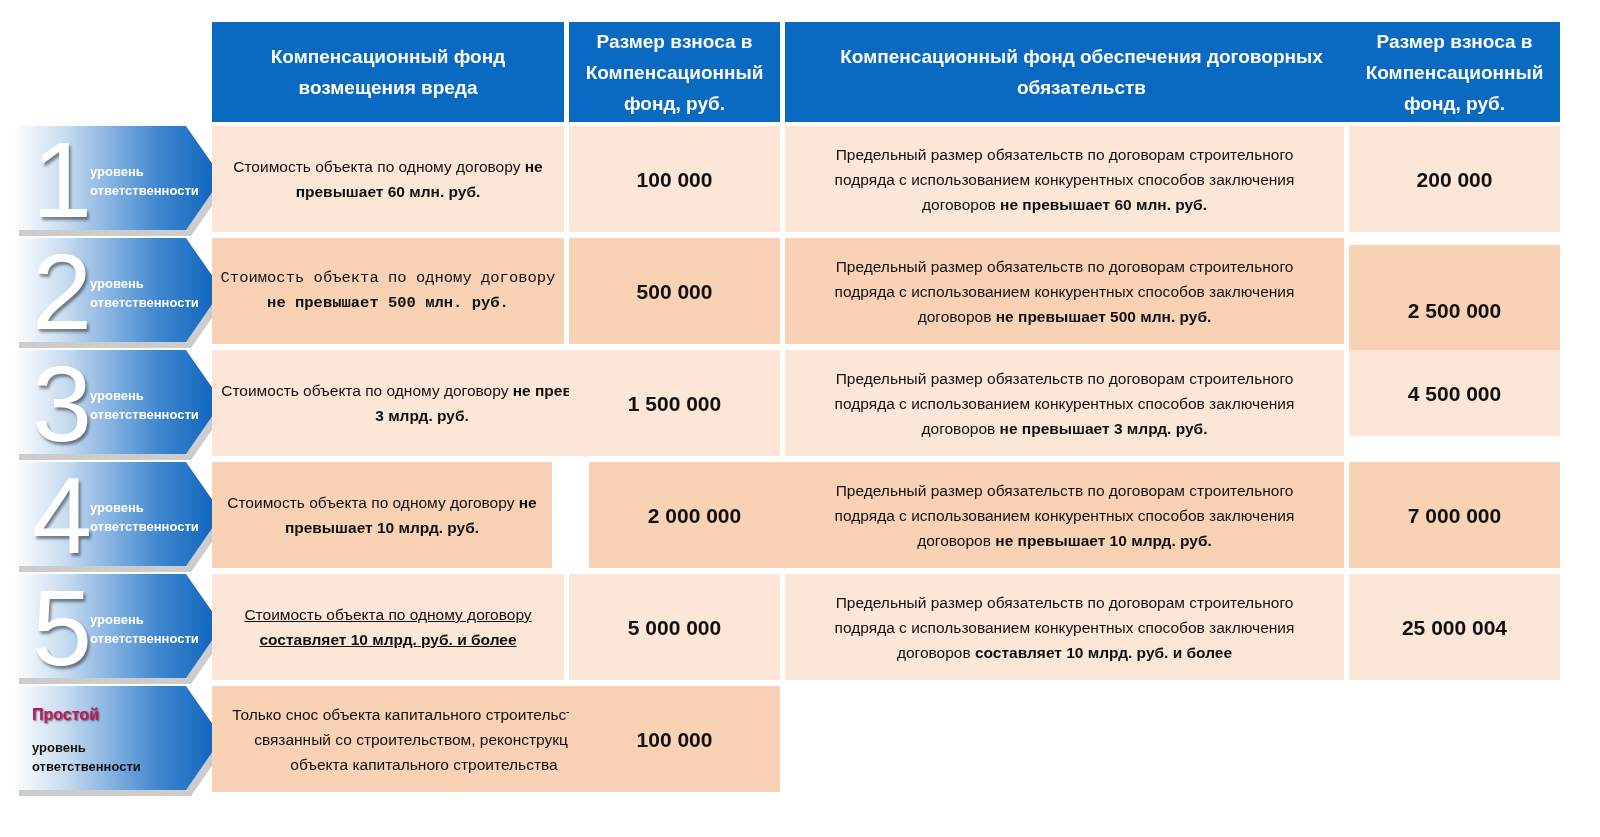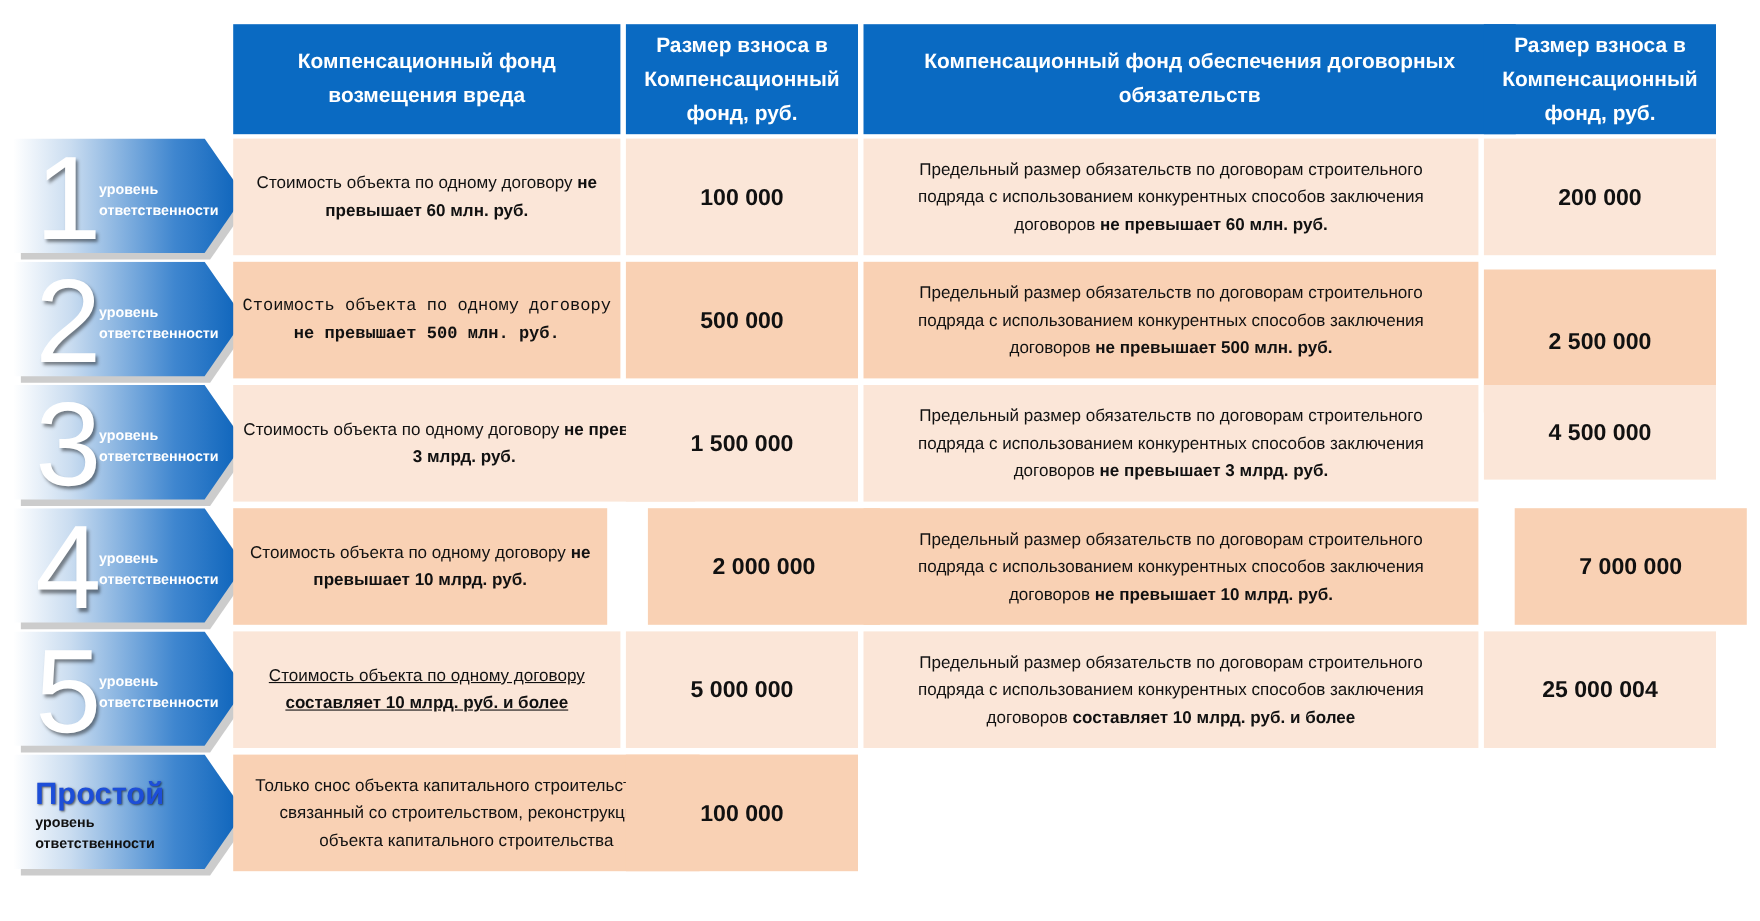--- a/index.html
+++ b/index.html
@@ -15,22 +15,22 @@
   .dark  { background:#f9d1b4; }
   .num { font-weight:bold; font-size:21px; }
   b { font-weight:bold; }
   .level { position:absolute; left:12px; width:214px; height:110px; }
   .level svg { position:absolute; left:0; top:0; }
   .big { position:absolute; left:20px; top:-6px; font-family:"Liberation Sans", sans-serif;
          font-size:108px; line-height:120px; color:#fff;
          text-shadow: 2px 3px 3px rgba(0,0,0,0.45); }
   .lvl-lbl { position:absolute; left:78px; top:36px; color:#fff; font-weight:bold;
              font-size:13px; line-height:19px; }
-  .simple-title { position:absolute; left:20px; top:20px; color:#1d4ed8; font-weight:bold;
-                  font-size:28px; text-shadow:1px 1px 2px rgba(0,0,0,0.6); }
+  .simple-title { position:absolute; left:20px; top:20px; color:#be185d; font-weight:bold;
+                  font-size:16px; text-shadow:1px 1px 2px rgba(0,0,0,0.6); }
   .simple-lbl { position:absolute; left:20px; top:52px; color:#111; font-weight:bold;
                 font-size:13px; line-height:19px; }
 </style>
 </head>
 <body>
 
 <svg width="0" height="0" style="position:absolute">
   <defs>
     <linearGradient id="lvlgrad" x1="0" y1="0" x2="1" y2="0">
       <stop offset="0" stop-color="#ffffff"></stop>
@@ -106,21 +106,21 @@
         <div class="big">4</div>
         <div class="lvl-lbl" style="width:120px;">уровень ответственности</div>
       </div>
       <div class="cell dark" style="left:212px;top:462px;width:340px;height:106px;">
         <span><span>Стоимость объекта по одному договору </span><b>не превышает 10 млрд. руб.</b></span>
       </div>
       <div class="cell dark num" style="left:569px;top:462px;width:211px;height:106px;margin-left:20px;">2 000 000</div>
       <div class="cell dark" style="left:785px;top:462px;width:559px;height:106px;padding:0 22px;">
         <span><span>Предельный размер обязательств по договорам строительного подряда с использованием конкурентных способов заключения договоров </span><b>не превышает 10 млрд. руб.</b></span>
       </div>
-      <div class="cell dark num" style="left:1349px;top:462px;width:211px;height:106px;margin-left:28px;">7 000 000</div>
+      <div class="cell dark num" style="left:1349px;top:462px;width:211px;height:106px;">7 000 000</div>
 
       <div class="level" style="top:574px;">
         <svg width="214" height="112">
           <polygon points="4,4 176,4 212,54 176,106 4,106" fill="#9a9a9a" opacity="0.5" transform="translate(3,4)"></polygon>
           <polygon points="0,0 174,0 210,52 174,104 0,104" fill="url(#lvlgrad)"></polygon>
         </svg>
         <div class="big">5</div>
         <div class="lvl-lbl" style="width:120px;">уровень ответственности</div>
       </div>
       <div class="cell light" style="left:212px;top:574px;width:352px;height:106px;text-decoration:underline;">

